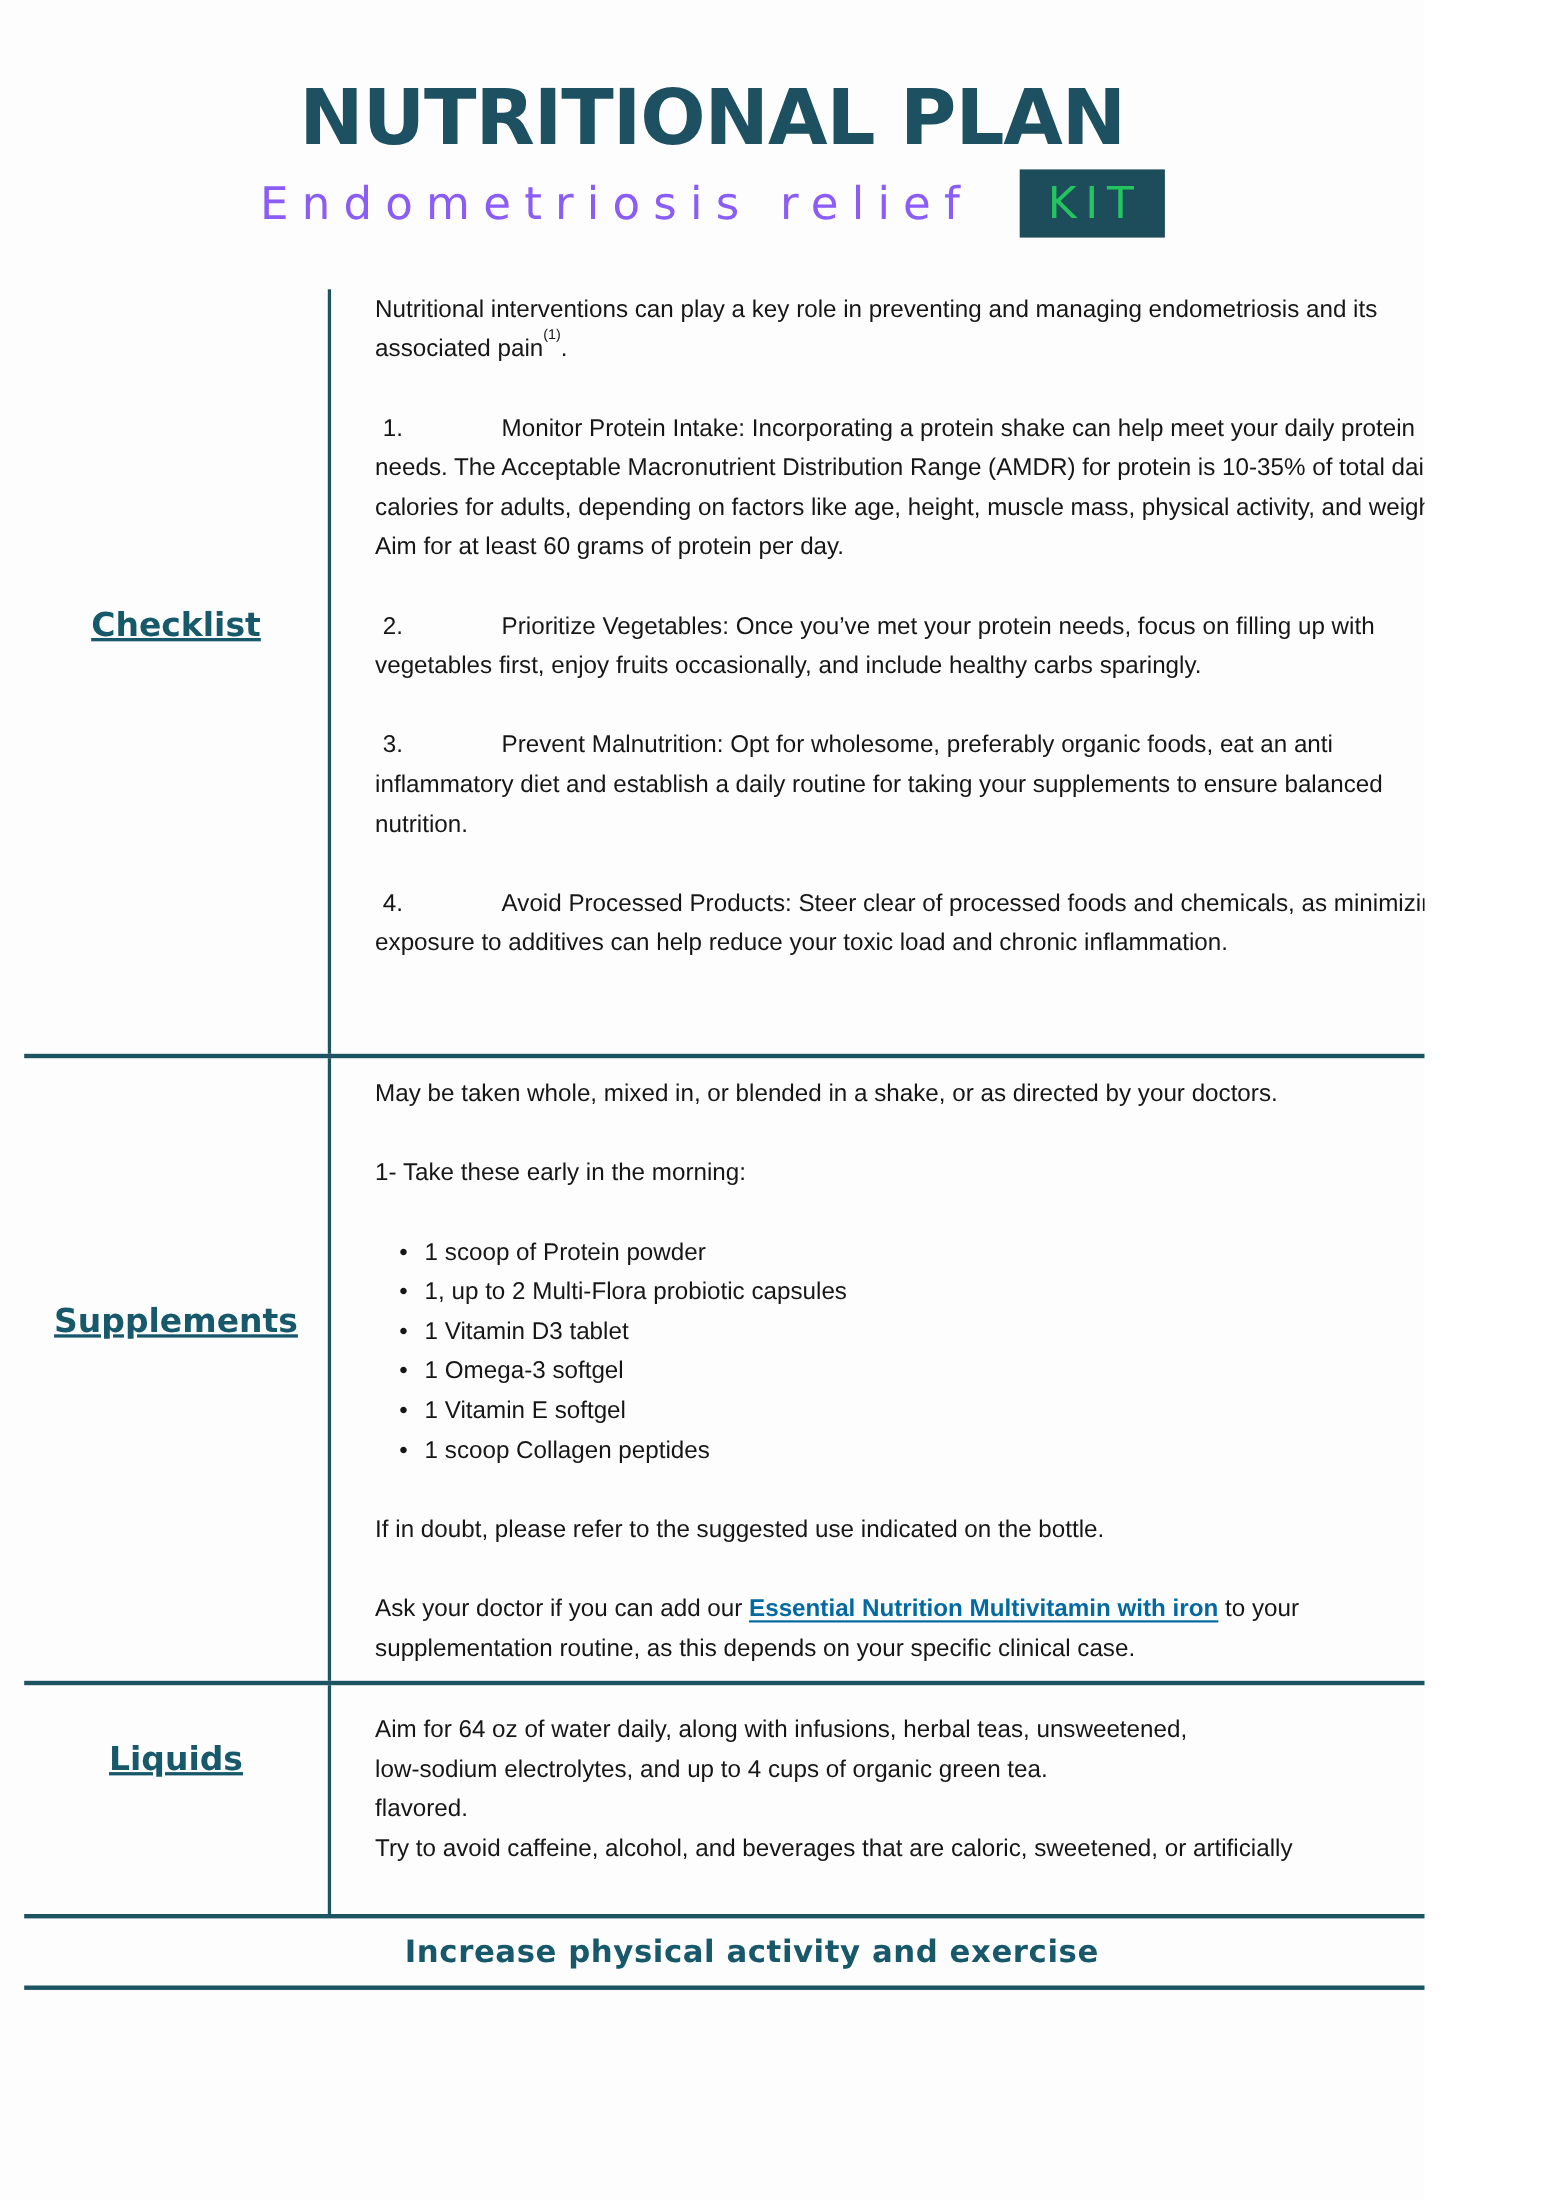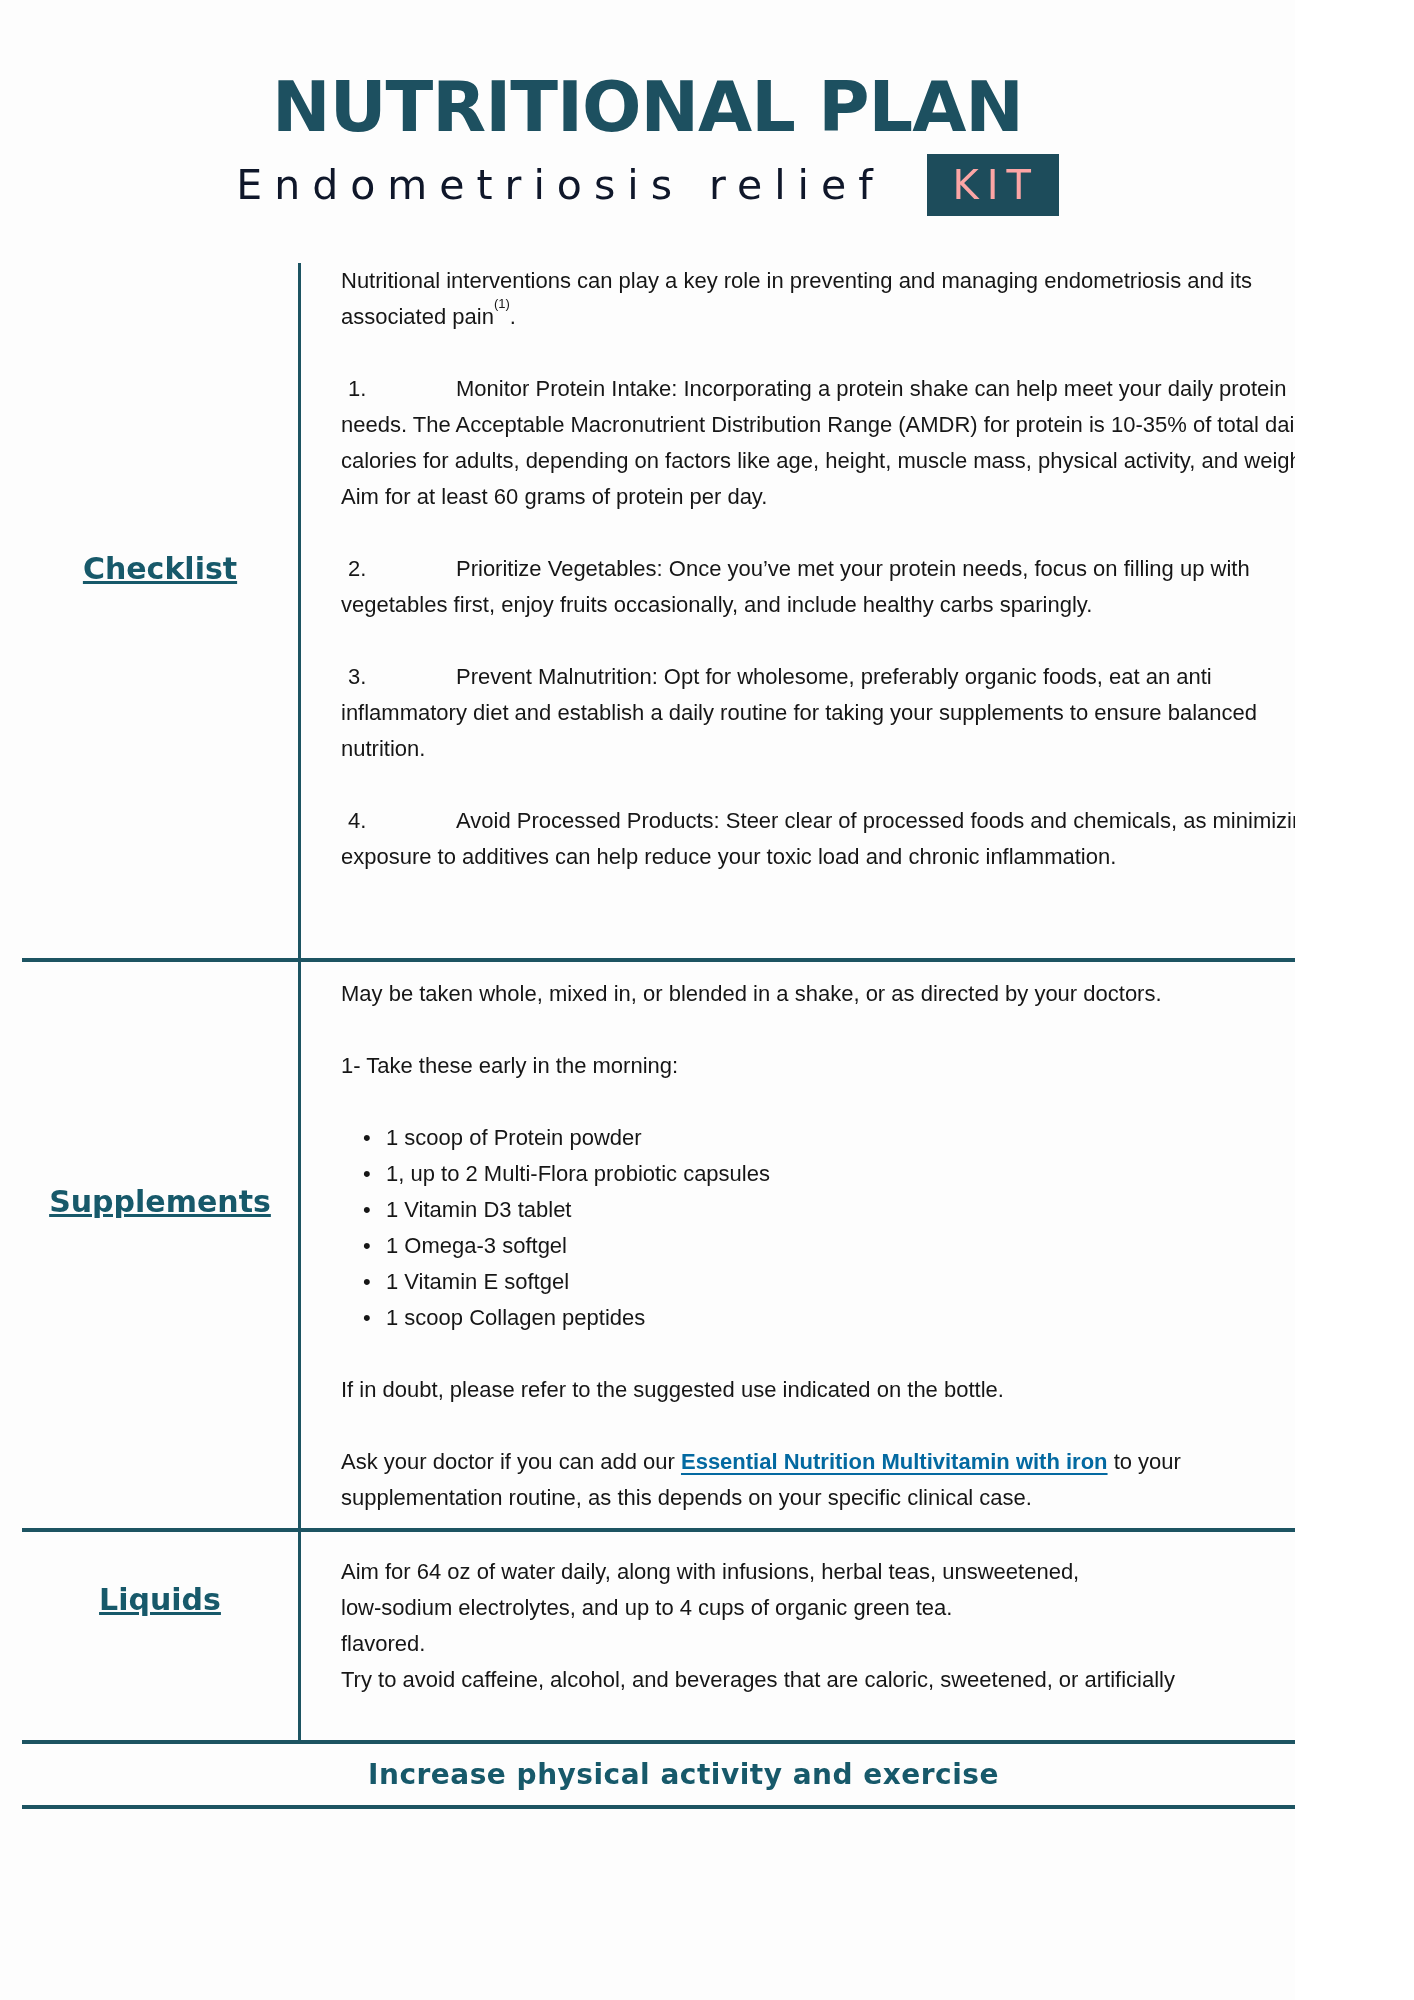--- a/index.html
+++ b/index.html
@@ -21,26 +21,26 @@
     color:#1d5060;
   }
   .subtitle-row{
     margin-top:10px;
     display:flex;align-items:center;justify-content:center;gap:42px;
   }
   .subtitle{
     font-family:"DejaVu Sans",sans-serif;
     font-size:41px;line-height:62px;font-weight:400;
     letter-spacing:12px;
-    color:#0f172a;
+    color:#8b5cf6;
   }
   .kit-badge{
     width:132px;height:62px;
     background:#1d4c5b;
-    color:#fca5a5;
+    color:#22c55e;
     font-family:"DejaVu Sans",sans-serif;
     font-size:40px;letter-spacing:8px;
     display:flex;align-items:center;justify-content:center;
     padding-left:6px;box-sizing:border-box;
   }
   
   .grid{margin-left:22px;width:1323px;}
   .hrule{height:4px;background:#1d5462;}
   .row{display:flex;}
   .row-label{

